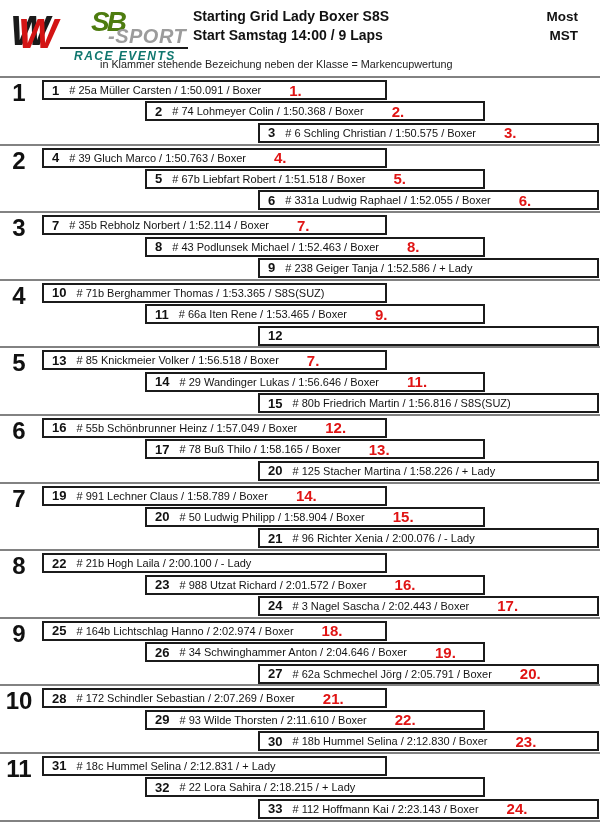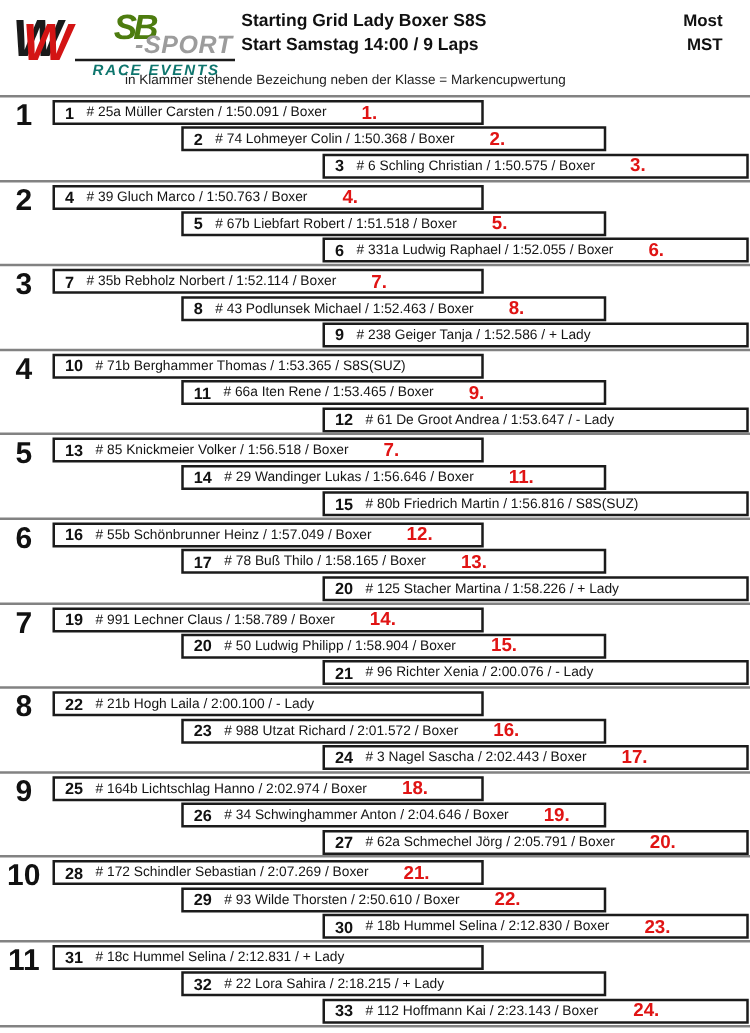--- a/index.html
+++ b/index.html
@@ -134,21 +134,20 @@
         <span class="pos">10</span>
         <span class="txt"># 71b Berghammer Thomas / 1:53.365 / S8S(SUZ)</span>
       </div>
       <div class="box slot1">
         <span class="pos">11</span>
         <span class="txt"># 66a Iten Rene / 1:53.465 / Boxer</span>
         <span class="mark">9.</span>
       </div>
       <div class="box slot2">
         <span class="pos">12</span>
-        <span class="txt"># 61 De Groot Andrea / 1:53.647 / - Lady</span>
       </div>
     </div>
     <div class="row">
       <div class="row-label">5</div>
       <div class="box slot0">
         <span class="pos">13</span>
         <span class="txt"># 85 Knickmeier Volker / 1:56.518 / Boxer</span>
         <span class="mark">7.</span>
       </div>
       <div class="box slot1">
@@ -232,21 +231,21 @@
     </div>
     <div class="row">
       <div class="row-label">10</div>
       <div class="box slot0">
         <span class="pos">28</span>
         <span class="txt"># 172 Schindler Sebastian / 2:07.269 / Boxer</span>
         <span class="mark">21.</span>
       </div>
       <div class="box slot1">
         <span class="pos">29</span>
-        <span class="txt"># 93 Wilde Thorsten / 2:50.610 / Boxer</span>
+        <span class="txt"># 93 Wilde Thorsten / 2:11.610 / Boxer</span>
         <span class="mark">22.</span>
       </div>
       <div class="box slot2">
         <span class="pos">30</span>
         <span class="txt"># 18b Hummel Selina / 2:12.830 / Boxer</span>
         <span class="mark">23.</span>
       </div>
     </div>
     <div class="row">
       <div class="row-label">11</div>

